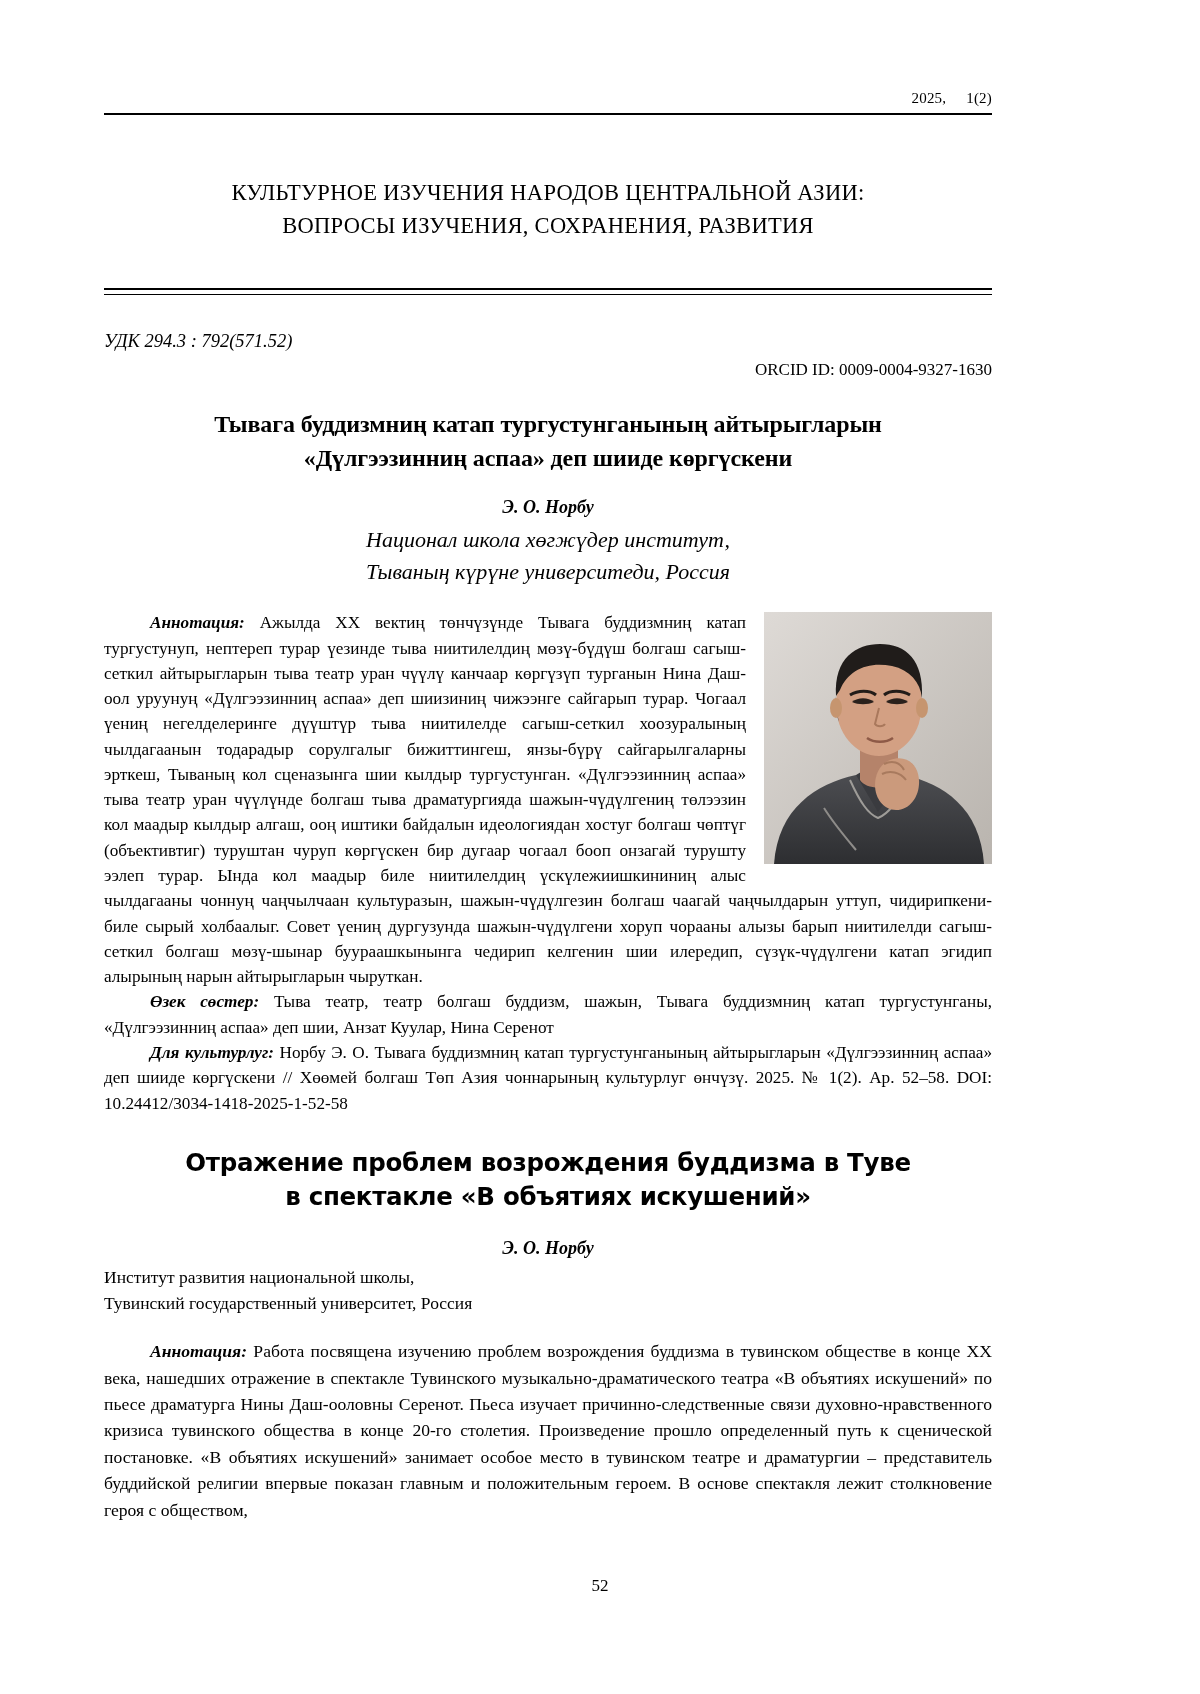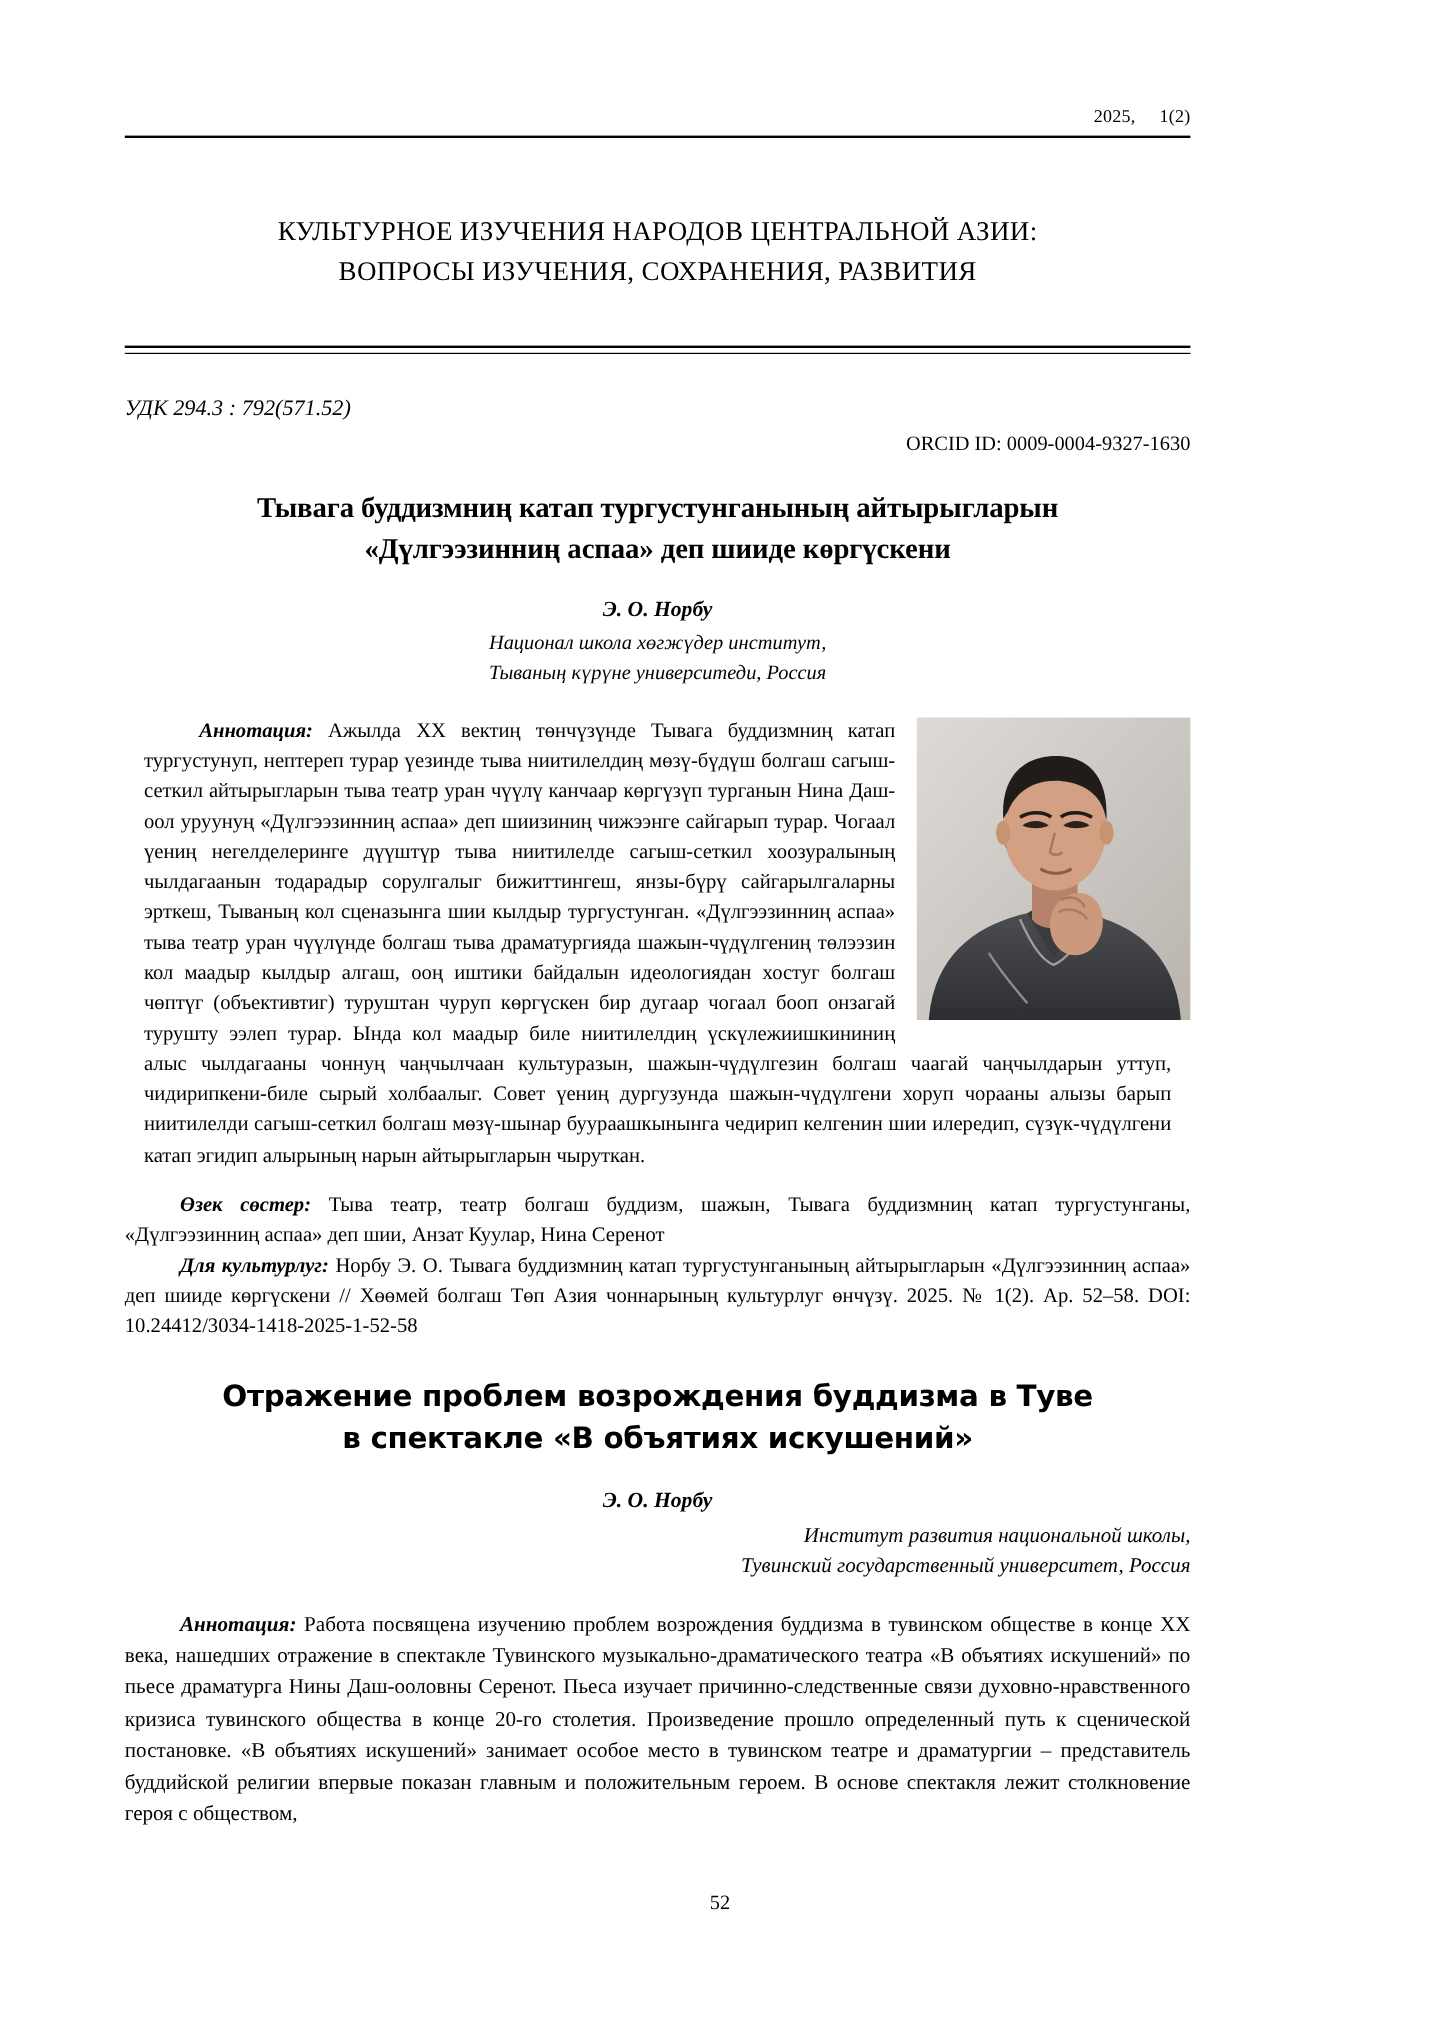--- a/index.html
+++ b/index.html
@@ -83,37 +83,37 @@
   }
   .author {
     text-align: center;
     font-size: 18px;
     font-weight: bold;
     font-style: italic;
     margin-top: 22px;
   }
   .affil {
     text-align: center;
-    font-size: 17px;
+    font-size: 22px;
     font-style: italic;
     line-height: 1.45;
     margin-top: 6px;
     font-family: Liberation Serif, serif;
   }
 
   
   .abstract-block {
     margin-top: 22px;
     font-size: 17.2px;
     line-height: 1.47;
     text-align: justify;
     text-justify: inter-word;
   }
   .abstract-block p {
-    margin: 16px;
+    margin: 0;
     text-indent: 46px;
   }
   .lead {
     font-weight: bold;
     font-style: italic;
   }
   .photo {
     float: right;
     width: 228px;
     height: 252px;
@@ -143,23 +143,22 @@
     letter-spacing: -0.3px;
   }
   .author2 {
     text-align: center;
     font-size: 18px;
     font-weight: bold;
     font-style: italic;
     margin-top: 24px;
   }
   .affil2 {
-    text-align: right;
+    text-align: left;
     font-size: 17.5px;
-    font-style: italic;
     line-height: 1.45;
     margin-top: 6px;
   }
   .abstract2 {
     margin-top: 22px;
     font-size: 17.6px;
     line-height: 1.5;
     text-align: justify;
     text-indent: 46px;
   }

